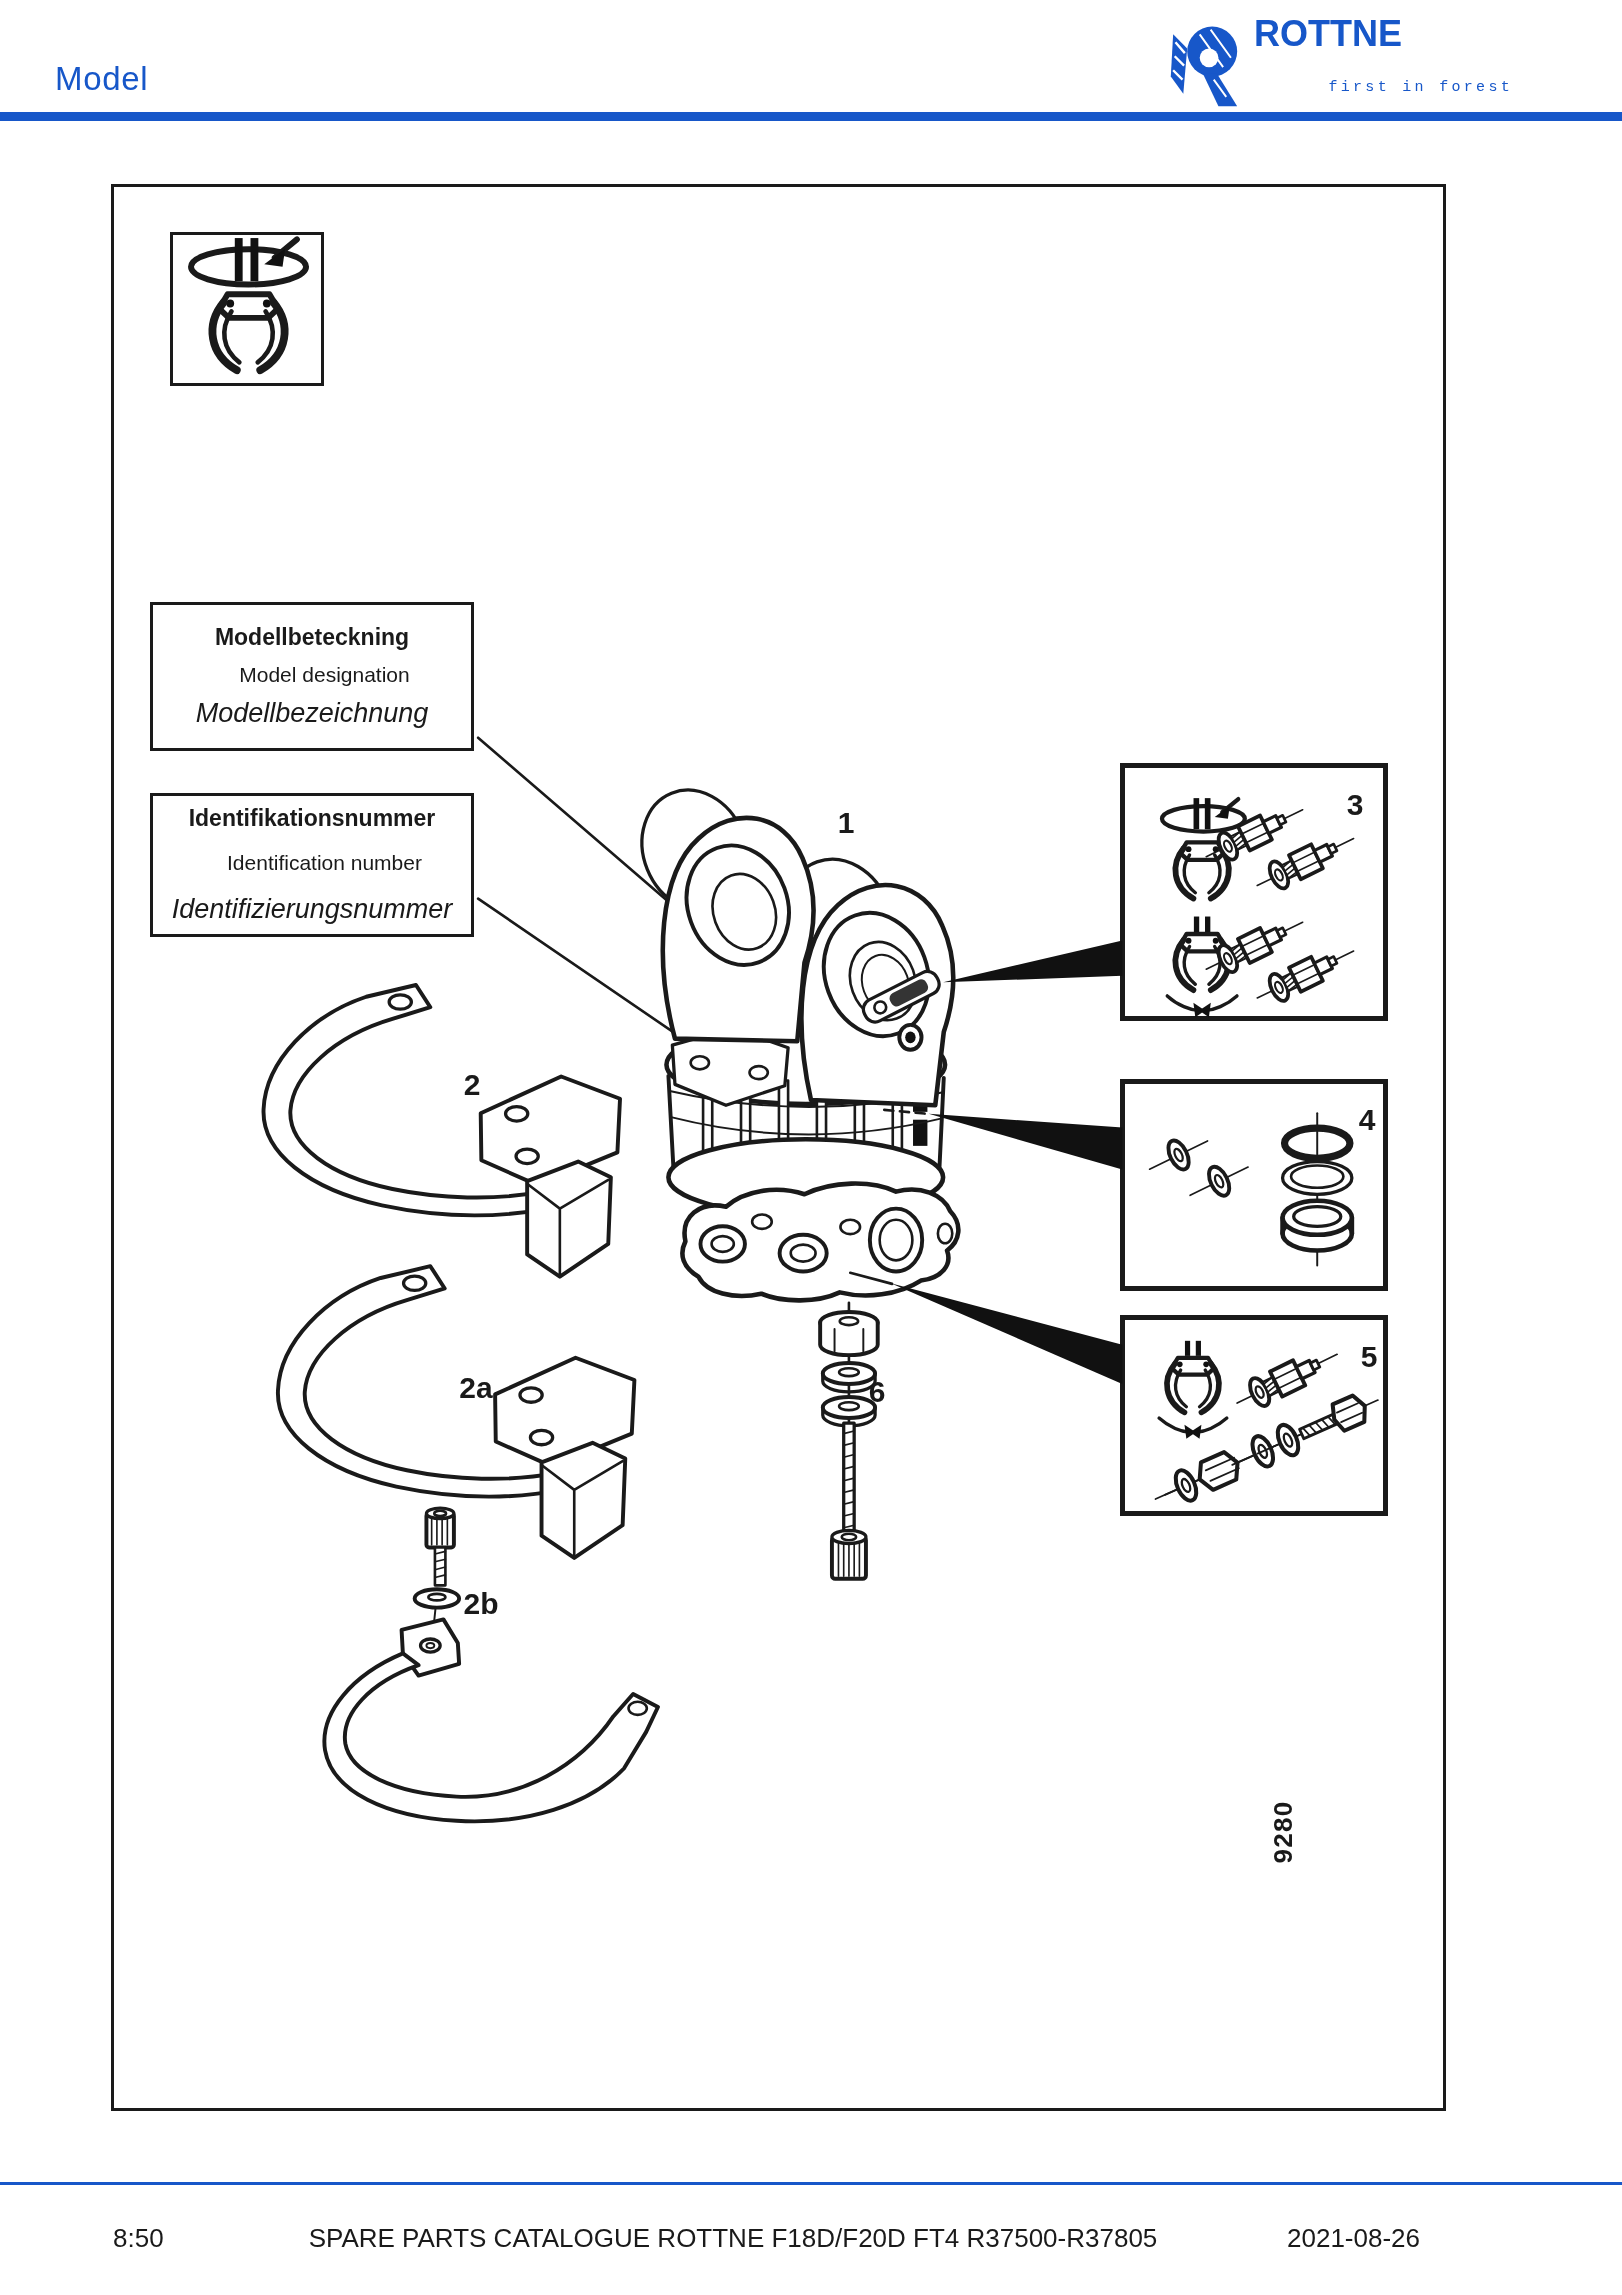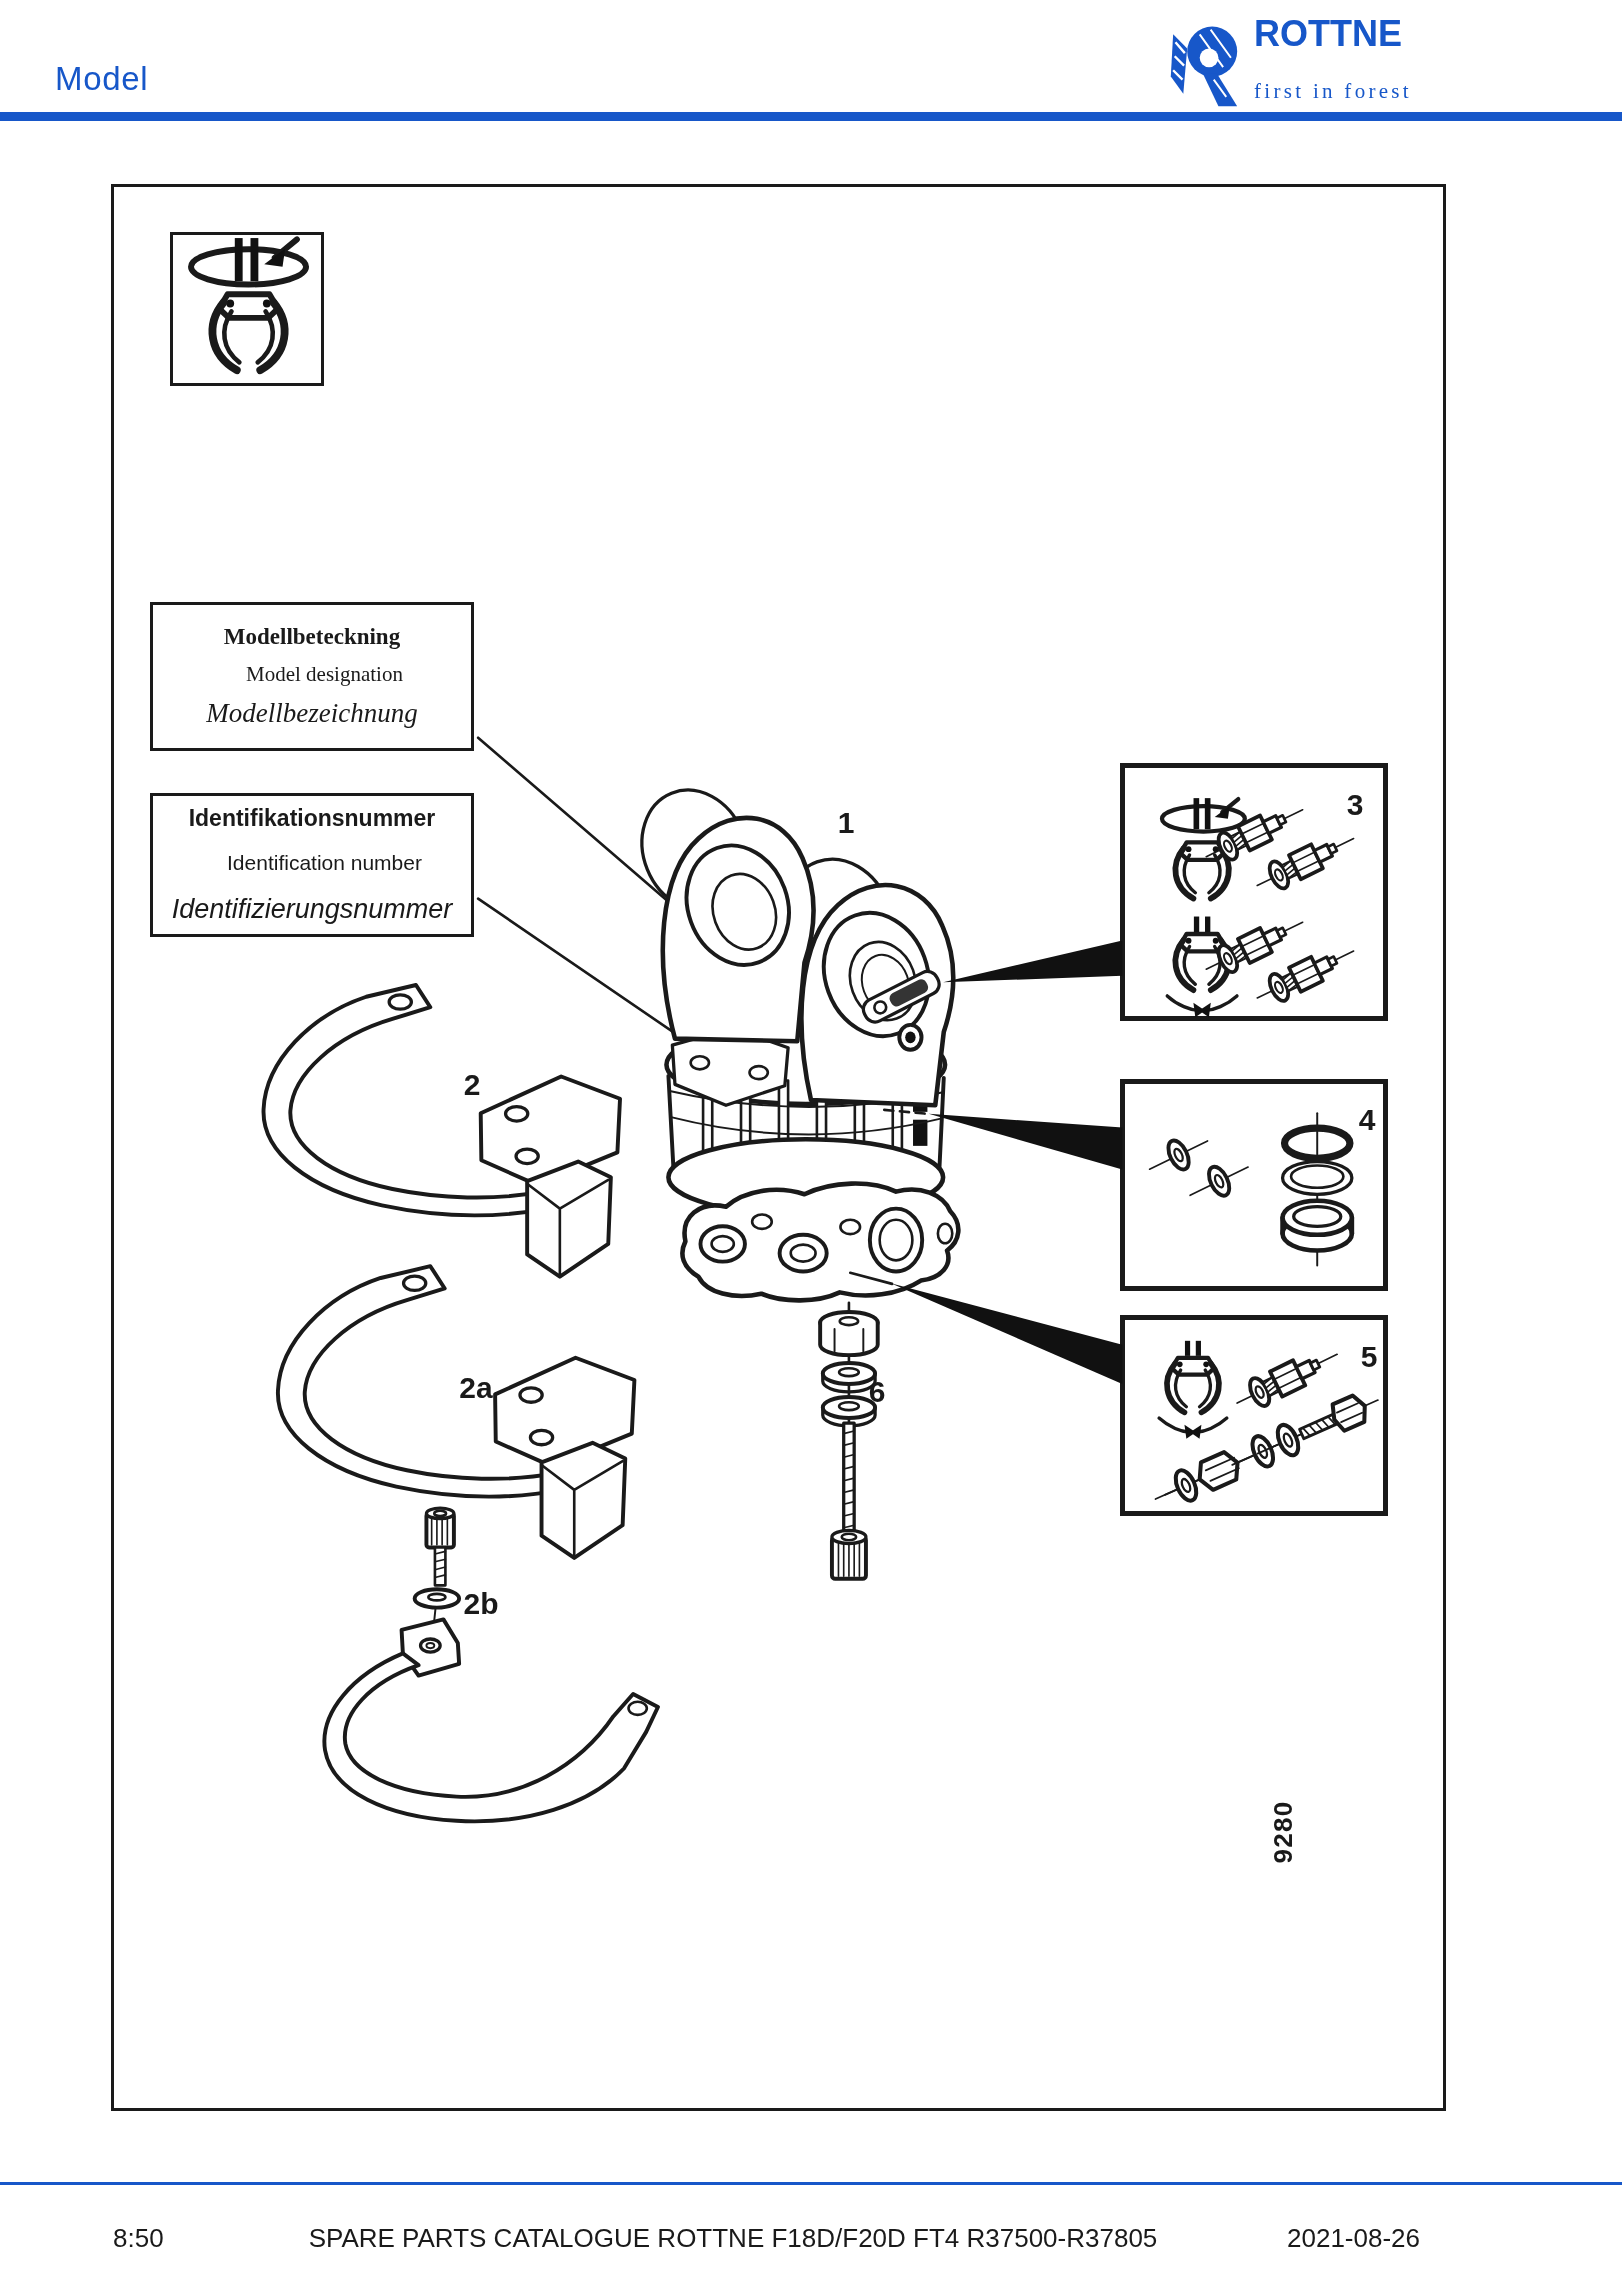--- a/index.html
+++ b/index.html
@@ -5,26 +5,26 @@
   :root{ --accent:#1757C9; --ink:#1a1a1a; }
   html,body{margin:0;padding:0;background:#fff;}
   body{position:relative;width:1622px;height:2295px;font-family:"Liberation Sans",sans-serif;color:var(--ink);overflow:hidden;}
   .abs{position:absolute;}
   
   .page-title{left:55px;top:60px;font-size:33px;color:var(--accent);letter-spacing:0.7px;}
   .top-bar{left:0;top:112px;width:1622px;height:8.5px;background:var(--accent);}
   .logo-wrap{left:1168px;top:23.6px;width:353px;height:85px;}
   .logo-mark{position:absolute;left:0;top:1.3px;}
   .logo-text{position:absolute;left:86px;top:-10.5px;font-size:36px;font-weight:800;color:var(--accent);letter-spacing:0px;}
-  .logo-tag{position:absolute;left:86px;top:55px;width:259px;font-family:Liberation Serif, serif;font-size:21px;letter-spacing:3.3px;color:var(--accent);}
+  .logo-tag{position:absolute;left:86px;top:55px;width:259px;text-align:right;font-family:Liberation Mono, monospace;font-size:15px;letter-spacing:3.3px;color:var(--accent);}
   
   .frame{left:111px;top:184px;width:1329px;height:1921px;border:3.9px solid var(--ink);}
   .legend-box{left:170px;top:232px;width:148px;height:148px;border:3.9px solid var(--ink);}
   .callout{border:3.9px solid var(--ink);width:318px;text-align:center;display:flex;flex-direction:column;justify-content:center;gap:11.8px;}
-  .callout-model{left:150px;top:602px;height:143px;font-family:Liberation Serif, serif;}
+  .callout-model{left:150px;top:602px;height:143px;}
   .callout-id{left:150px;top:793px;height:138px;gap:19px;}
   .callout .l1{font-size:23px;font-weight:bold;}
   .callout .l2{font-size:21px;padding-left:25px;}
   .callout .l3{font-size:27px;font-style:italic;}
   .part-box{border:5.2px solid var(--ink);}
   .part-box-3{left:1120px;top:763px;width:258px;height:248px;}
   .part-box-4{left:1120px;top:1079px;width:258px;height:202px;}
   .part-box-5{left:1120px;top:1315px;width:258px;height:191px;}
   
   .plabel{font-size:30px;font-weight:bold;transform:translate(-50%,-50%);white-space:nowrap;}

